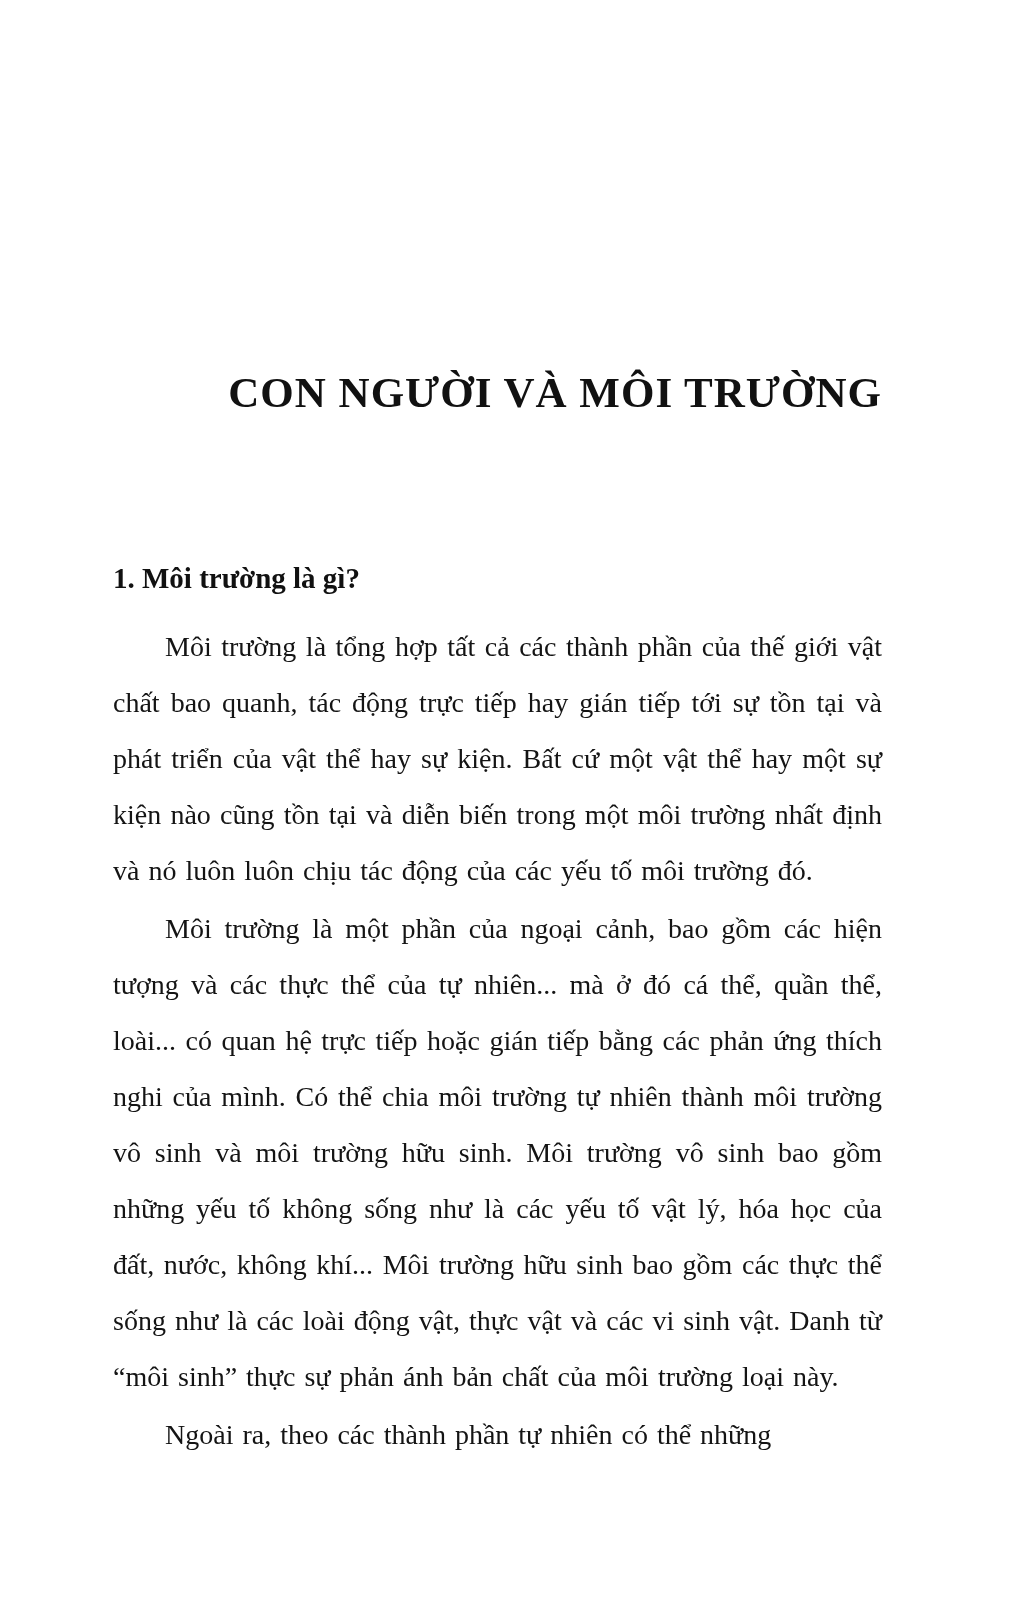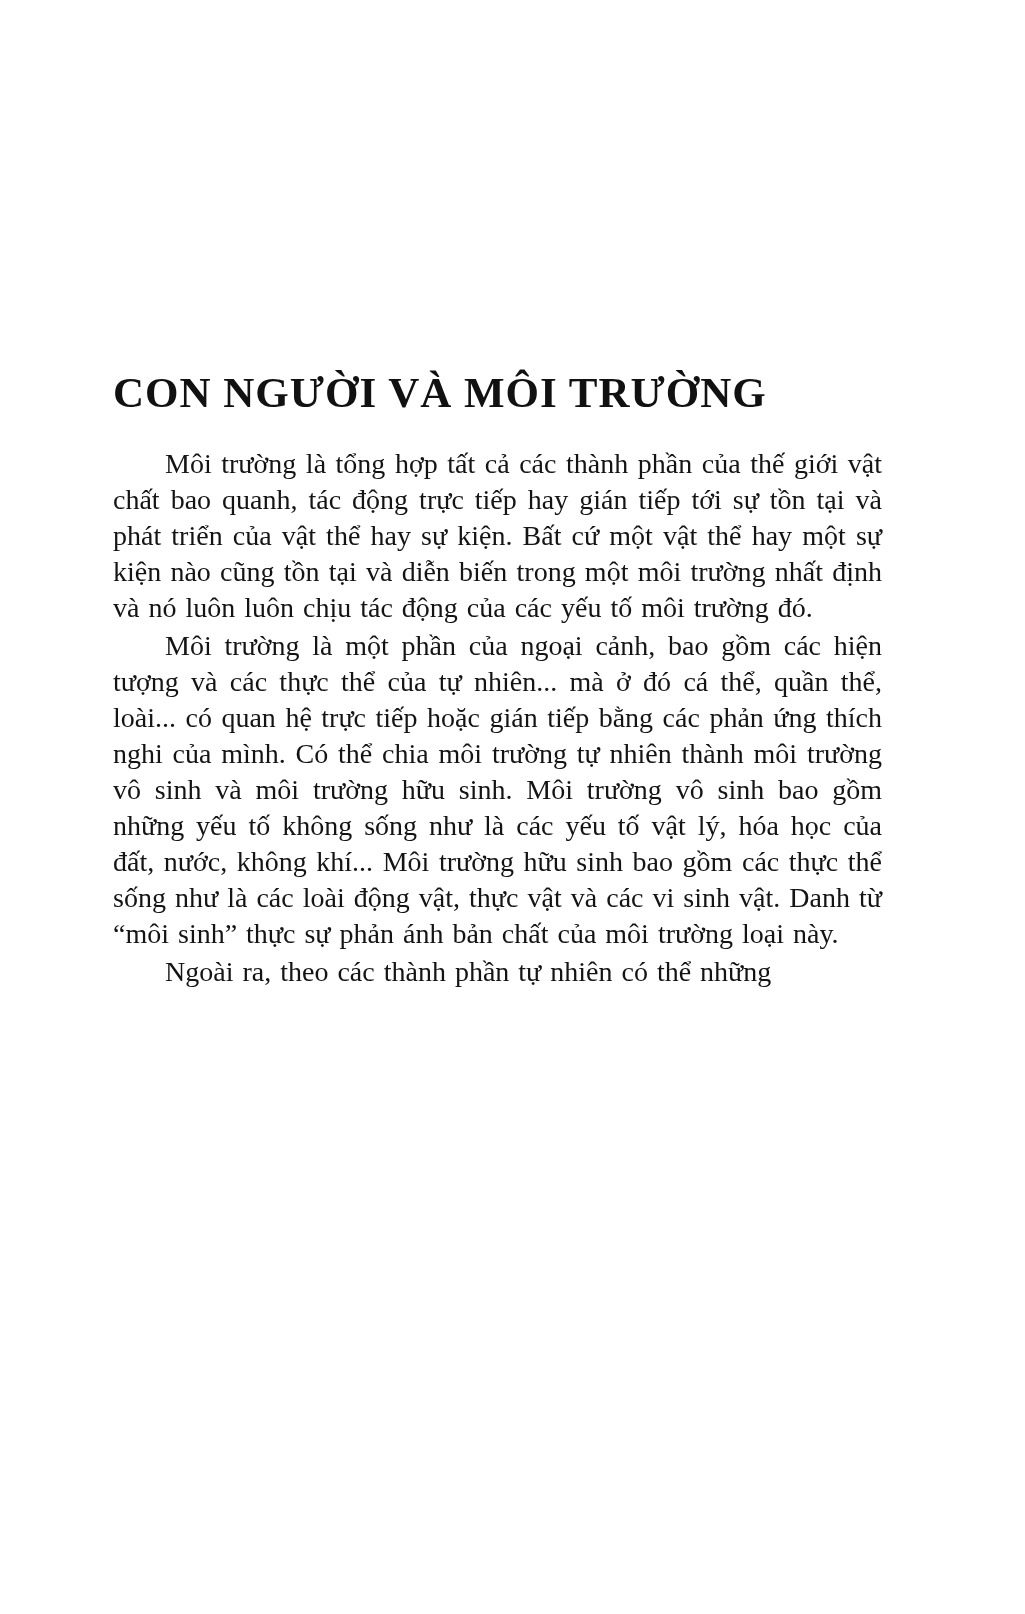--- a/index.html
+++ b/index.html
@@ -17,53 +17,54 @@
   }
   .page {
     box-sizing: border-box;
     width: 1025px;
     height: 1614px;
     padding: 0 143px 0 113px;
     position: relative;
   }
   .title {
     margin-top: 368px;
-    text-align: left;
+    text-align: right;
     font-size: 43px;
     font-weight: bold;
     letter-spacing: 1px;
     color: #111111;
     white-space: nowrap;
   }
   .section-heading {
     margin-top: 145px;
     font-size: 29px;
     font-weight: bold;
     color: #111111;
   }
   .body-text {
     margin-top: 14px;
   }
   .paragraph {
     font-size: 28px;
-    line-height: 36px;
+    line-height: 56px;
     text-align: justify;
     text-indent: 52px;
     margin: 0 0 2px 0;
     word-spacing: 2px;
     color: #141414;
   }
 </style>
 </head>
 <body>
 
 <div class="page">
 
   <h1 class="title">CON NGƯỜI VÀ MÔI TRƯỜNG</h1>
 
+  <h2 class="section-heading">1. Môi trường là gì?</h2>
 
   <div class="body-text">
     <p class="paragraph">Môi trường là tổng hợp tất cả các thành phần của thế giới vật chất bao quanh, tác động trực tiếp hay gián tiếp tới sự tồn tại và phát triển của vật thể hay sự kiện. Bất cứ một vật thể hay một sự kiện nào cũng tồn tại và diễn biến trong một môi trường nhất định và nó luôn luôn chịu tác động của các yếu tố môi trường đó.</p>
     <p class="paragraph">Môi trường là một phần của ngoại cảnh, bao gồm các hiện tượng và các thực thể của tự nhiên... mà ở đó cá thể, quần thể, loài... có quan hệ trực tiếp hoặc gián tiếp bằng các phản ứng thích nghi của mình. Có thể chia môi trường tự nhiên thành môi trường vô sinh và môi trường hữu sinh. Môi trường vô sinh bao gồm những yếu tố không sống như là các yếu tố vật lý, hóa học của đất, nước, không khí... Môi trường hữu sinh bao gồm các thực thể sống như là các loài động vật, thực vật và các vi sinh vật. Danh từ “môi sinh” thực sự phản ánh bản chất của môi trường loại này.</p>
     <p class="paragraph">Ngoài ra, theo các thành phần tự nhiên có thể những</p>
   </div>
 
 </div>
 
 </body></html>

